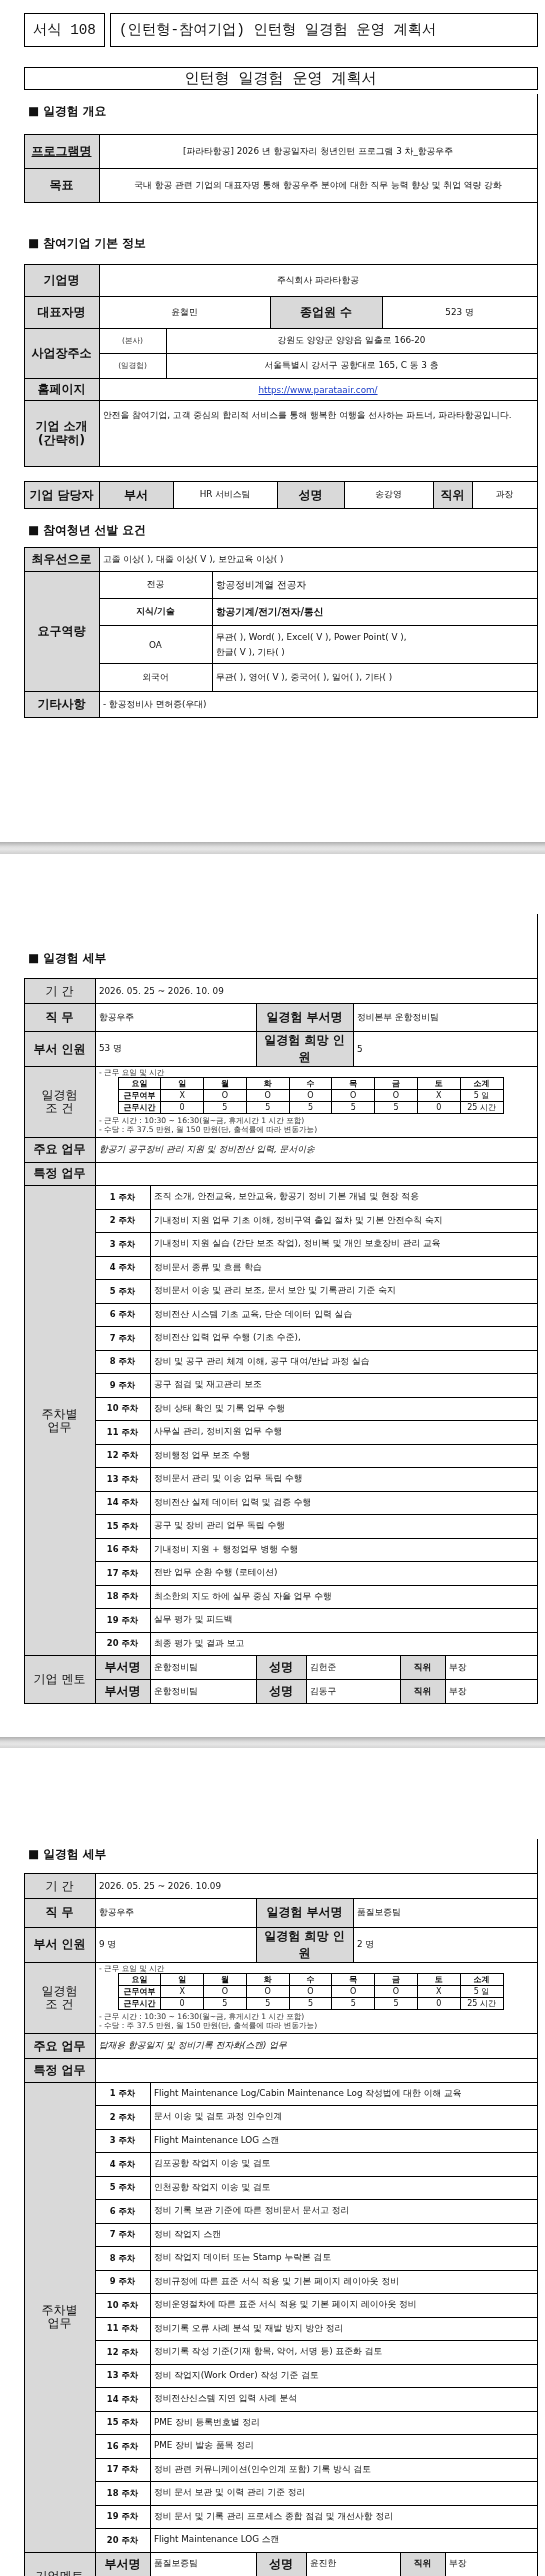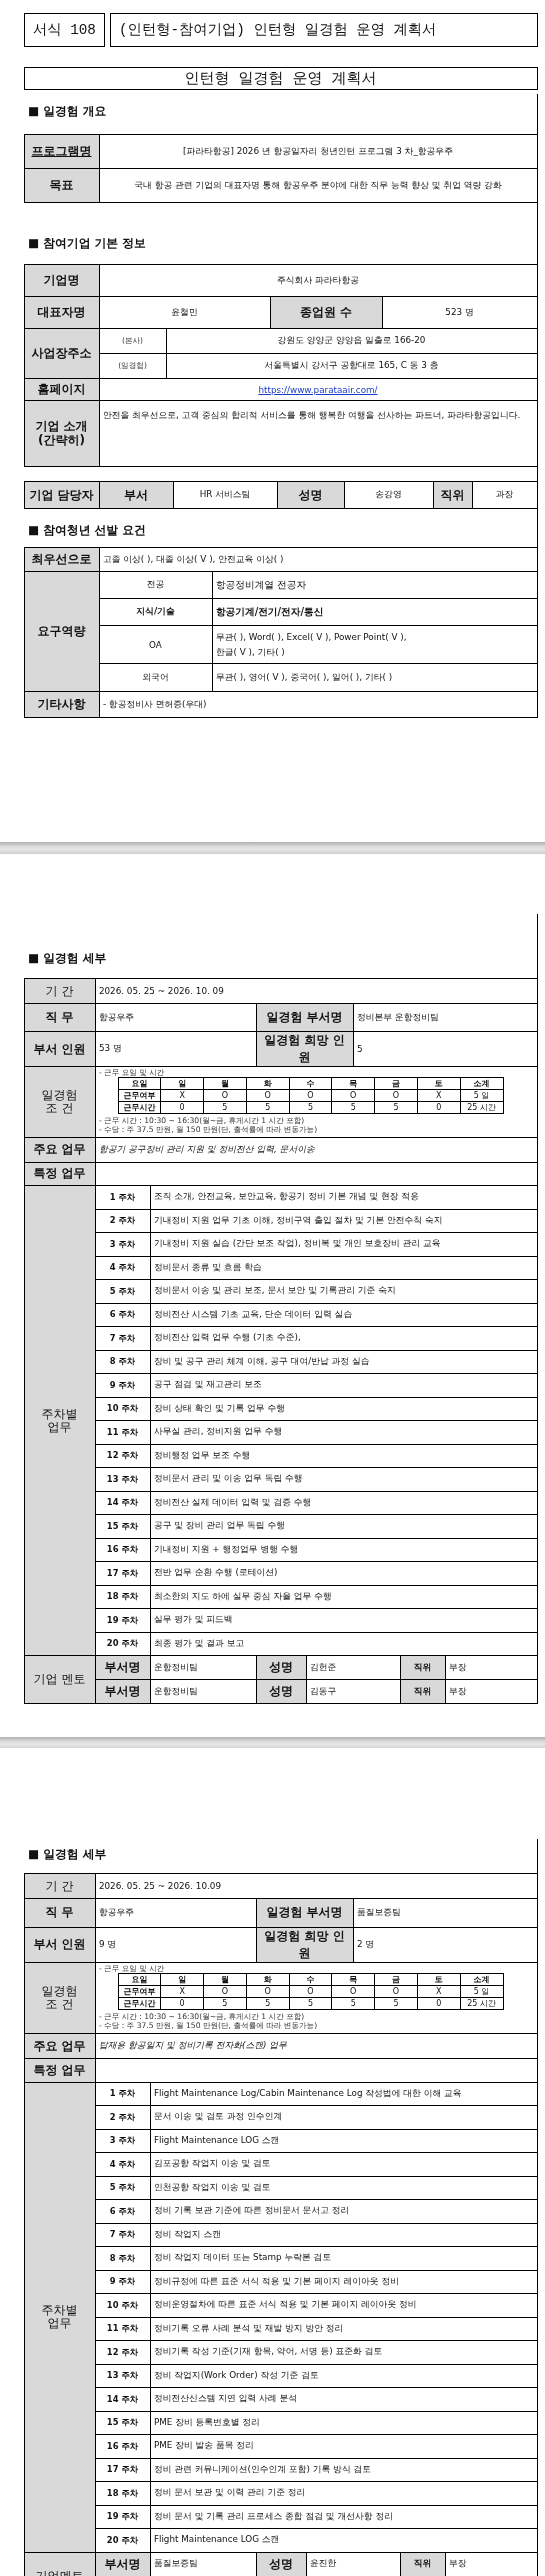--- a/index.html
+++ b/index.html
@@ -97,21 +97,21 @@
     </tr>
     <tr style="height:22px;">
       <td class="lbl">홈페이지</td>
       <td class="c" colspan="4"><span class="link">https://www.parataair.com/</span></td>
     </tr>
     <tr style="height:66px;">
       <td class="lbl" style="line-height:13.4px;">
         <div>기업 소개</div>
         <div>(간략히)</div>
       </td>
-      <td colspan="4" style="vertical-align:top;padding-top:6.7px;line-height:14.3px;font-size:8.8px;">안전을 최우선으로, 고객 중심의 합리적 서비스를 통해 행복한 여행을 선사하는 파트너, 파라타항공입니다.</td>
+      <td colspan="4" style="vertical-align:top;padding-top:6.7px;line-height:14.3px;font-size:8.8px;">안전을 참여기업, 고객 중심의 합리적 서비스를 통해 행복한 여행을 선사하는 파트너, 파라타항공입니다.</td>
     </tr>
   </tbody>
     </table>
 
   <table class="outer" style="top:481px;">
     <colgroup>
         <col style="width:75px">
         <col style="width:74px">
         <col style="width:104px">
         <col style="width:67px">
@@ -135,21 +135,21 @@
   <div class="sect" style="top:523px;">■ 참여청년 선발 요건</div>
   <table class="outer" style="top:547px;">
     <colgroup>
         <col style="width:75px">
         <col style="width:113px">
         <col>
       </colgroup>
     <tbody>
         <tr style="height:24px;">
       <td class="lbl">최우선으로</td>
-      <td colspan="2">고졸 이상(   ), 대졸 이상( V ), 안전교육 이상(   )</td>
+      <td colspan="2">고졸 이상(   ), 대졸 이상( V ), 보안교육 이상(   )</td>
     </tr>
     <tr style="height:27px;" class="thick-top">
       <td class="lbl" rowspan="4">요구역량</td>
       <td class="c">전공</td>
       <td style="font-size:9.7px;">항공정비계열 전공자</td>
     </tr>
     <tr style="height:27px;font-weight:bold;" class="thick-top">
       <td class="c">지식/기술</td>
       <td style="font-size:9.7px;">항공기계/전기/전자/통신</td>
     </tr>

